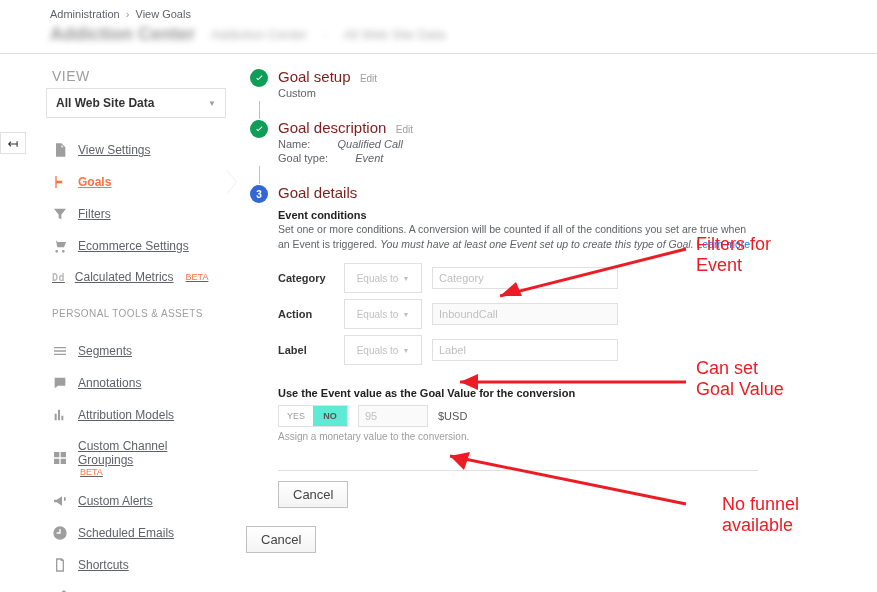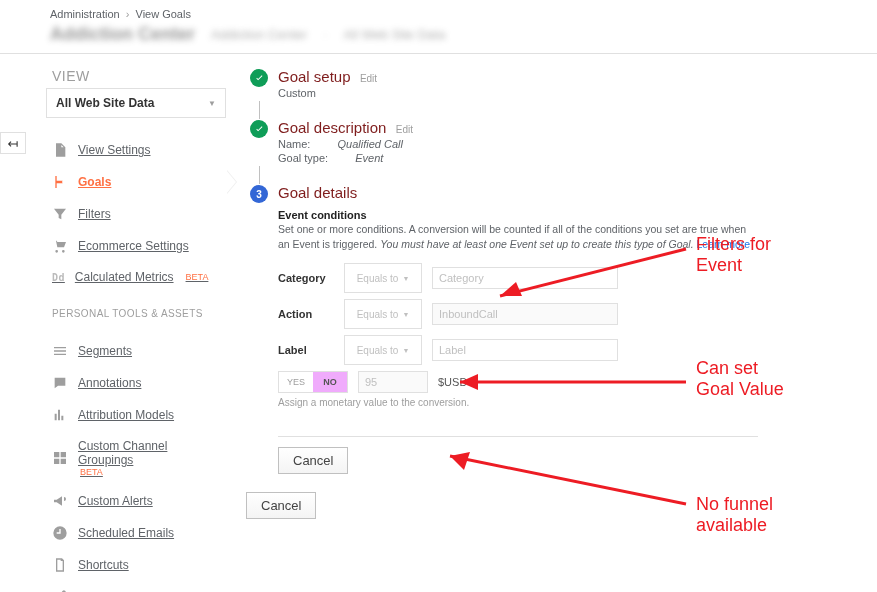--- a/index.html
+++ b/index.html
@@ -65,21 +65,21 @@
   .row .lbl{width:56px;font-size:11px;font-weight:bold;color:#333;}
   .op{width:78px;height:30px;border:1px solid var(--grey4);display:flex;align-items:center;justify-content:center;gap:4px;font-size:10px;color:var(--grey3);cursor:pointer;}
   .op .cd{font-size:7px;color:var(--grey3);}
   .txt{flex:1;height:22px;border:1px solid var(--grey4);padding:0 6px;font-size:11px;color:#333;}
   .txt::placeholder{color:var(--grey3);}
   .txt.dis{color:var(--grey3);}
   .use-h{font-size:11px;font-weight:bold;color:#222;margin-top:22px;}
   .gv-row{display:flex;align-items:center;gap:10px;margin-top:6px;}
   .tog{display:flex;border:1px solid var(--grey4);height:22px;}
   .tog .seg{width:34px;display:flex;align-items:center;justify-content:center;font-size:9px;color:var(--grey2);cursor:pointer;}
-  .tog .seg.on{background:#f0abfc;font-weight:bold;color:#555;}
+  .tog .seg.on{background:#5eead4;font-weight:bold;color:#555;}
   .gv-in{width:70px;height:22px;border:1px solid var(--grey4);padding:0 6px;font-size:11px;color:var(--grey3);}
   .usd{font-size:11px;color:#555;}
   .hint{font-size:10px;color:var(--grey2);margin-top:4px;}
   .sep-line{border-top:1px solid var(--grey4);margin:28px 0 10px 0;max-width:480px;}
   .btn{display:inline-block;border:1px solid var(--grey3);background:linear-gradient(#fff,#f4f4f4);padding:5px 14px;font-size:13px;color:#444;cursor:pointer;}
   .outer-cancel{margin:18px 0 0 -4px;}
   
   .anno{position:absolute;color:var(--red);font-size:18px;line-height:1.15;pointer-events:none;}
   svg.arrow{position:absolute;pointer-events:none;}
 </style>
@@ -279,20 +279,21 @@
         <div class="row">
           <div class="lbl">Label</div>
           <div class="op">
               <span>Equals to</span>
               <span class="cd">▼</span>
             </div>
           <input class="txt" placeholder="Label" style="">
         </div>
       </div>
 
+      <div class="use-h">Use the Event value as the Goal Value for the conversion</div>
       <div class="gv-row">
         <div class="tog">
           <div class="seg">YES</div>
           <div class="seg on">NO</div>
         </div>
         <input class="gv-in" disabled="" value="95" style="">
         <span class="usd">$USD</span>
       </div>
       <div class="hint">Assign a monetary value to the conversion.</div>
 
@@ -315,17 +316,17 @@
       <line x1="250" y1="20" x2="24" y2="20" stroke="#ed1c24" stroke-width="3"></line>
       <polygon points="24,20 42,12 42,28" fill="#ed1c24"></polygon>
     </svg>
     <div class="anno" style="left:470px;top:304px;white-space:pre">Can set
 Goal Value</div>
 
     <svg class="arrow" style="left:200px;top:390px" width="270" height="70" viewBox="0 0 270 70">
       <line x1="260" y1="60" x2="24" y2="12" stroke="#ed1c24" stroke-width="3"></line>
       <polygon points="24,12 44,8 38,26" fill="#ed1c24"></polygon>
     </svg>
-    <div class="anno" style="left:470px;top:440px;white-space:pre">No funnel
+    <div class="anno" style="left:496px;top:440px;white-space:pre">No funnel
 available</div>
 
   </div>
 </div>
 
 </body></html>

